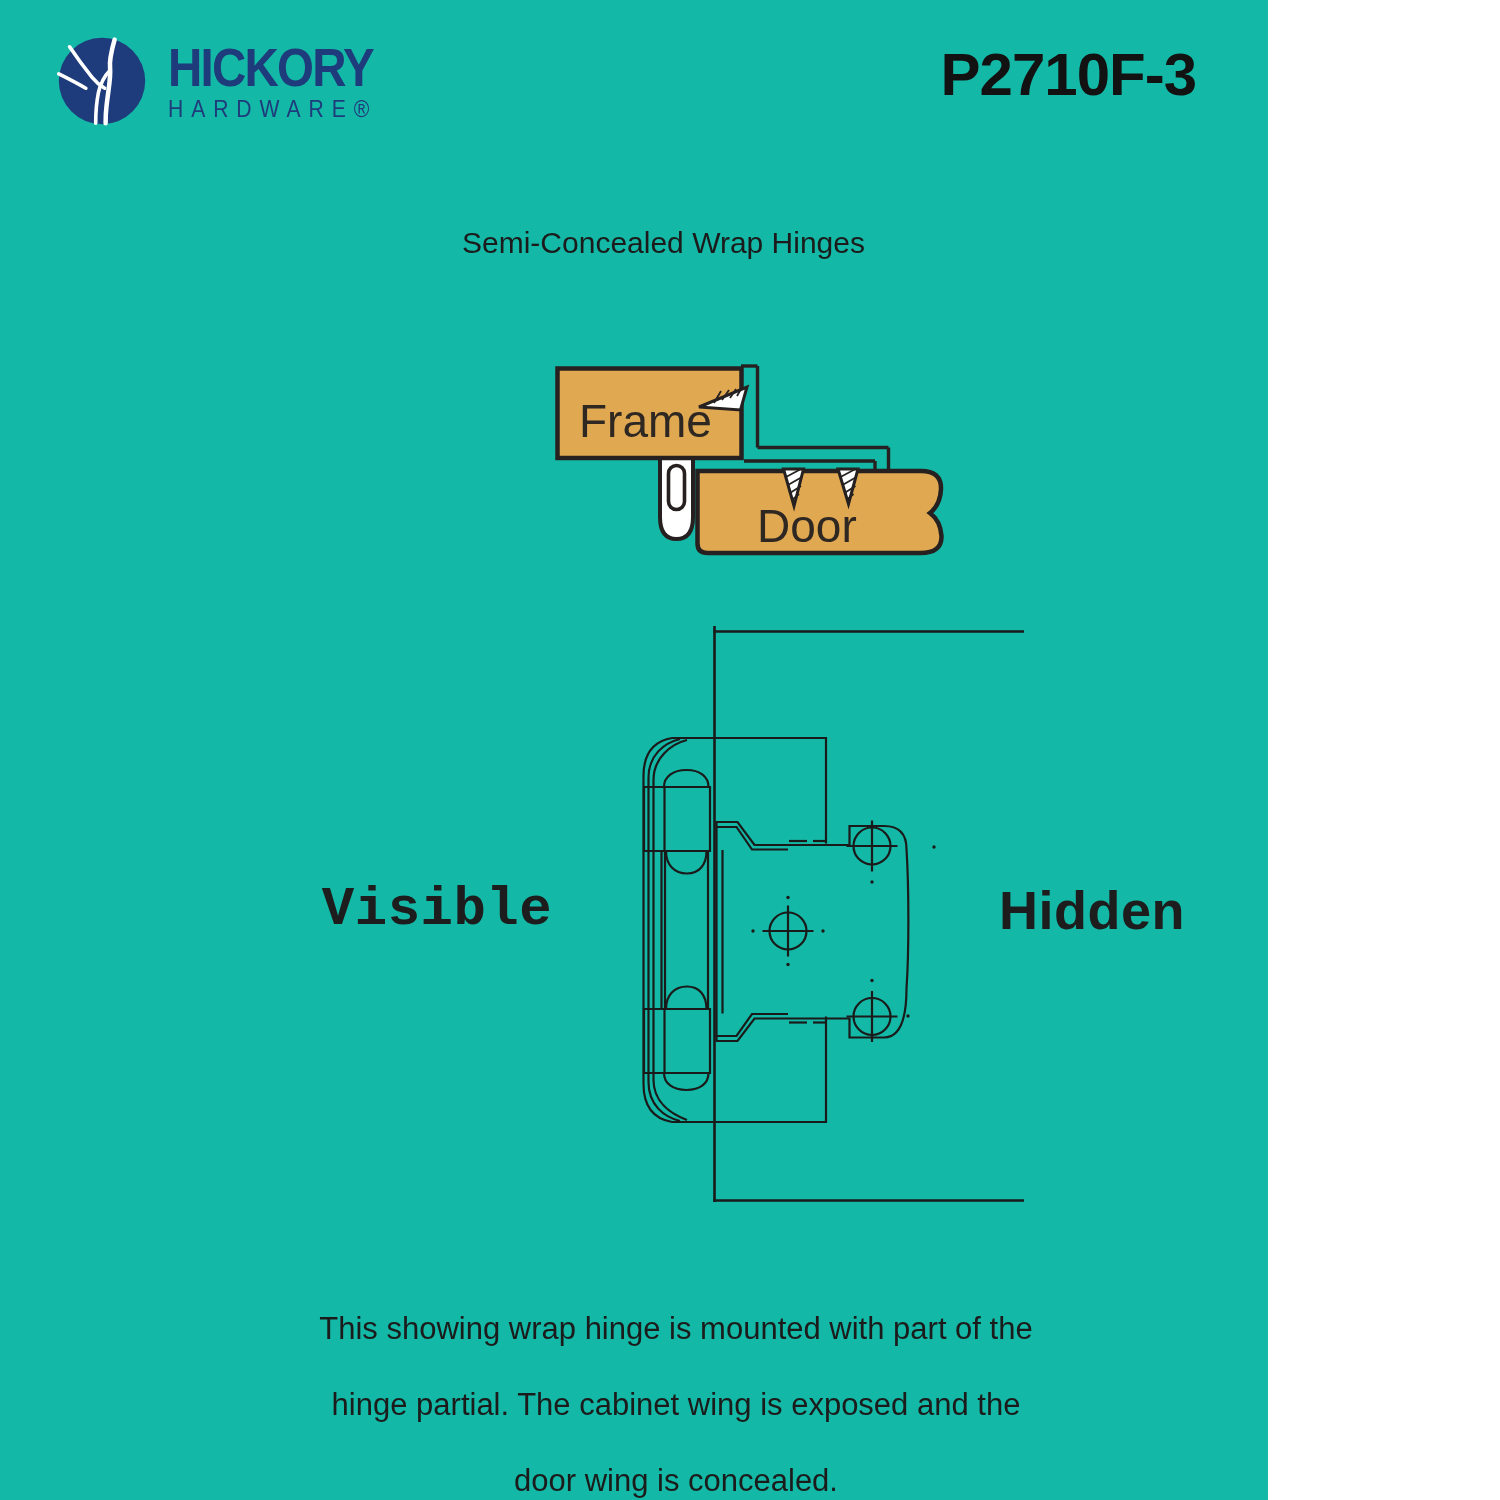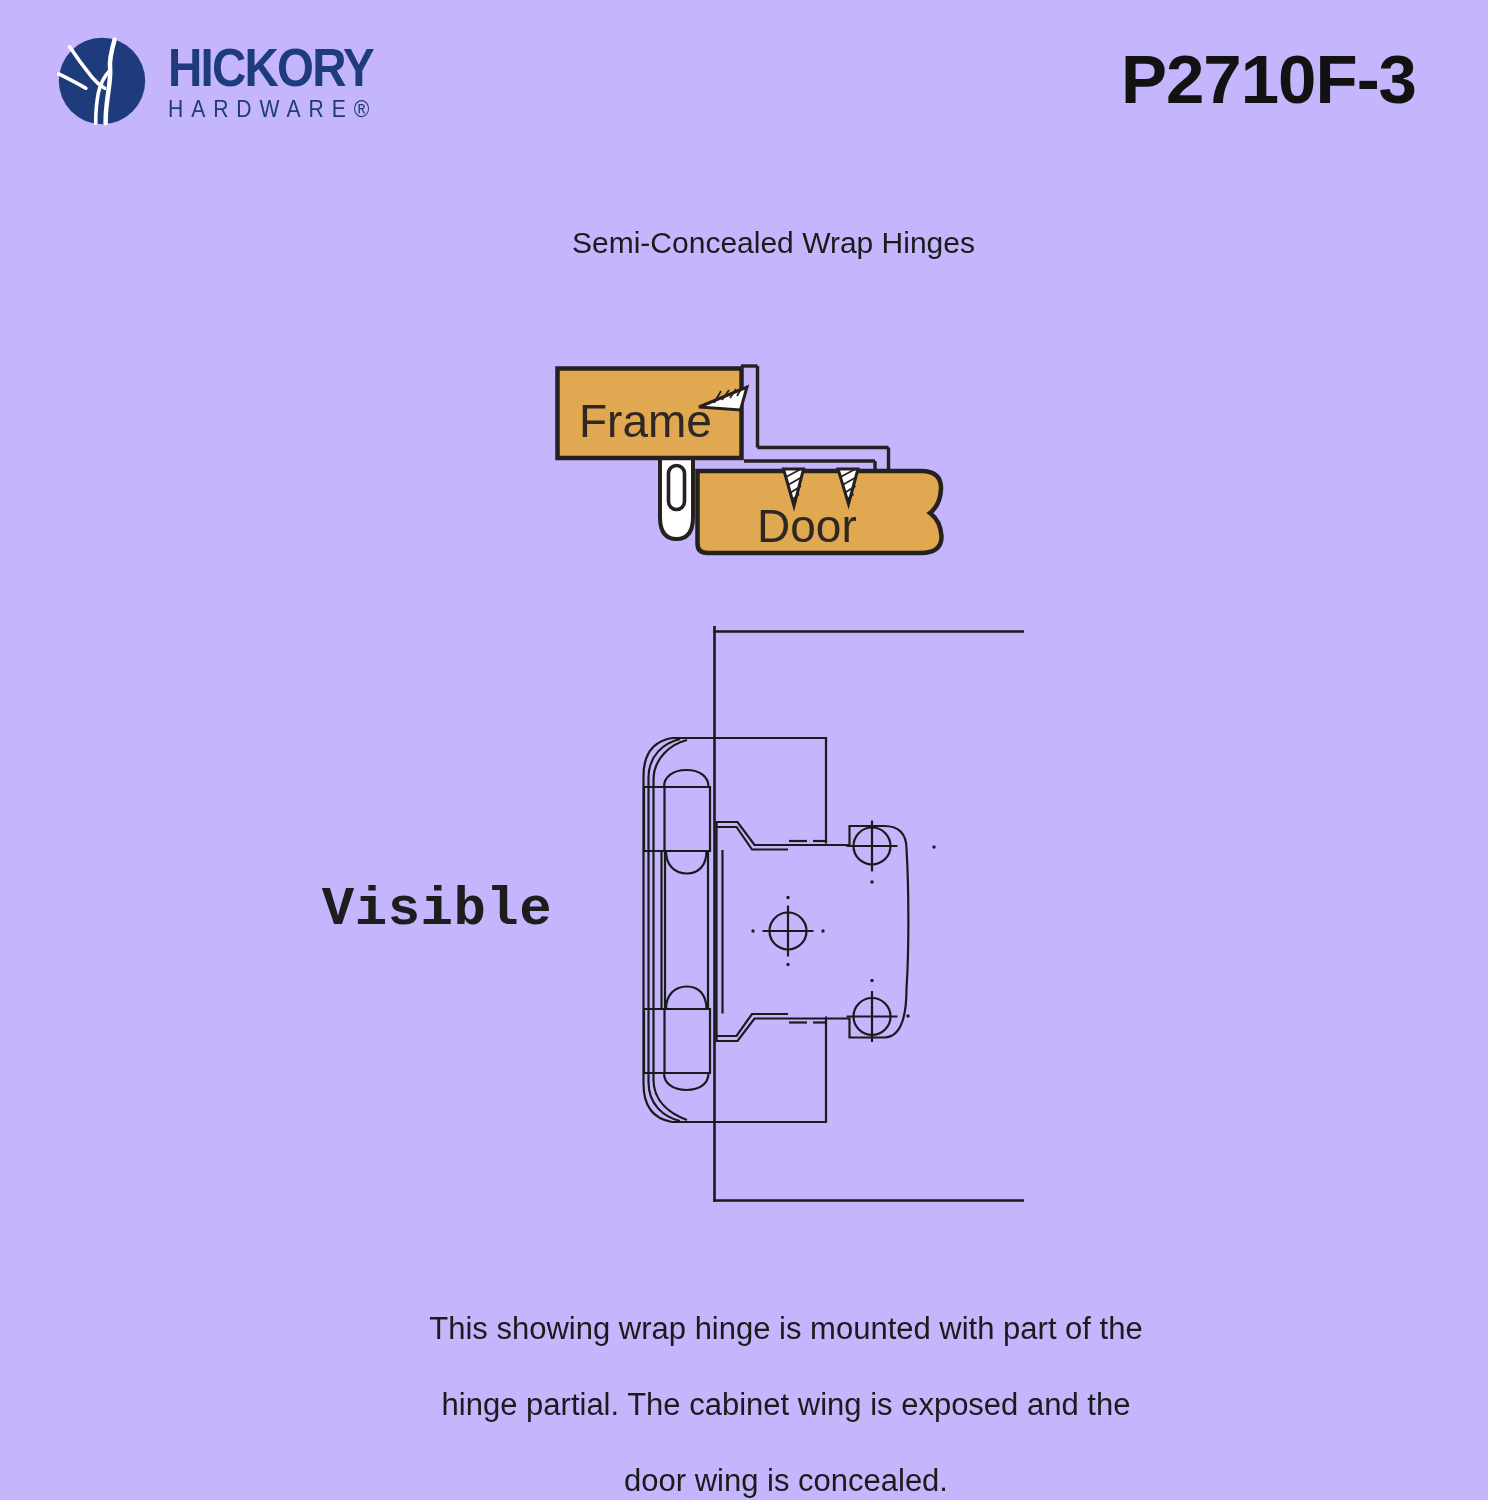--- a/index.html
+++ b/index.html
@@ -1,24 +1,24 @@
 <!DOCTYPE html>
 <html><head>
 <meta charset="utf-8">
 <style>
   html,body{margin:0;padding:0;background:#ffffff;}
-  .page{position:relative;width:1488px;height:1500px;background:#c4b5fd;overflow:hidden;
+  .page{position:relative;width:1268px;height:1500px;background:#14b8a6;overflow:hidden;
         font-family:"Liberation Sans", sans-serif;}
 
   
   .logo-mark{position:absolute;left:57px;top:36px;width:90px;height:90px;}
   .brand-text{position:absolute;left:168px;top:42px;transform:scaleX(.88);transform-origin:left top;}
   .brand-line1{font-size:54px;font-weight:700;letter-spacing:-2px;color:#1E3B7B;line-height:50px;}
   .brand-line2{font-size:24px;font-weight:400;letter-spacing:9px;color:#1E3B7B;margin-top:3px;}
-  .product-code{position:absolute;right:72px;top:40px;font-size:69px;font-weight:800;
+  .product-code{position:absolute;right:72px;top:40px;font-size:60px;font-weight:800;
                 letter-spacing:-1px;color:#121212;}
 
   
   .subtitle{position:absolute;left:76px;right:17px;top:226px;text-align:center;color:#1b1b1b;}
   .subtitle .s1{font-size:30px;margin-bottom:24px;}
   .subtitle .s2{font-size:30px;}
 
   
   .cross-section{position:absolute;left:540px;top:355px;}
   .cs-label{font-family:"Liberation Sans", sans-serif;font-size:46px;}
@@ -178,20 +178,21 @@
           <circle cx="788" cy="964.5" r="1.7"></circle>
         <circle cx="872" cy="882" r="1.7"></circle>
           <circle cx="872" cy="980.5" r="1.7"></circle>
         <circle cx="908" cy="1016" r="1.7"></circle>
           <circle cx="934" cy="847" r="1.7"></circle>
       </g>
     </g>
   </svg>
 
   <div class="side-label left">Visible</div>
+  <div class="side-label right">Hidden</div>
 
   <div class="description">
     <div>This showing wrap hinge is mounted with part of the</div>
     <div>hinge partial. The cabinet wing is exposed and the</div>
     <div>door wing is concealed.</div>
   </div>
 
 </div>
 
 </body></html>

